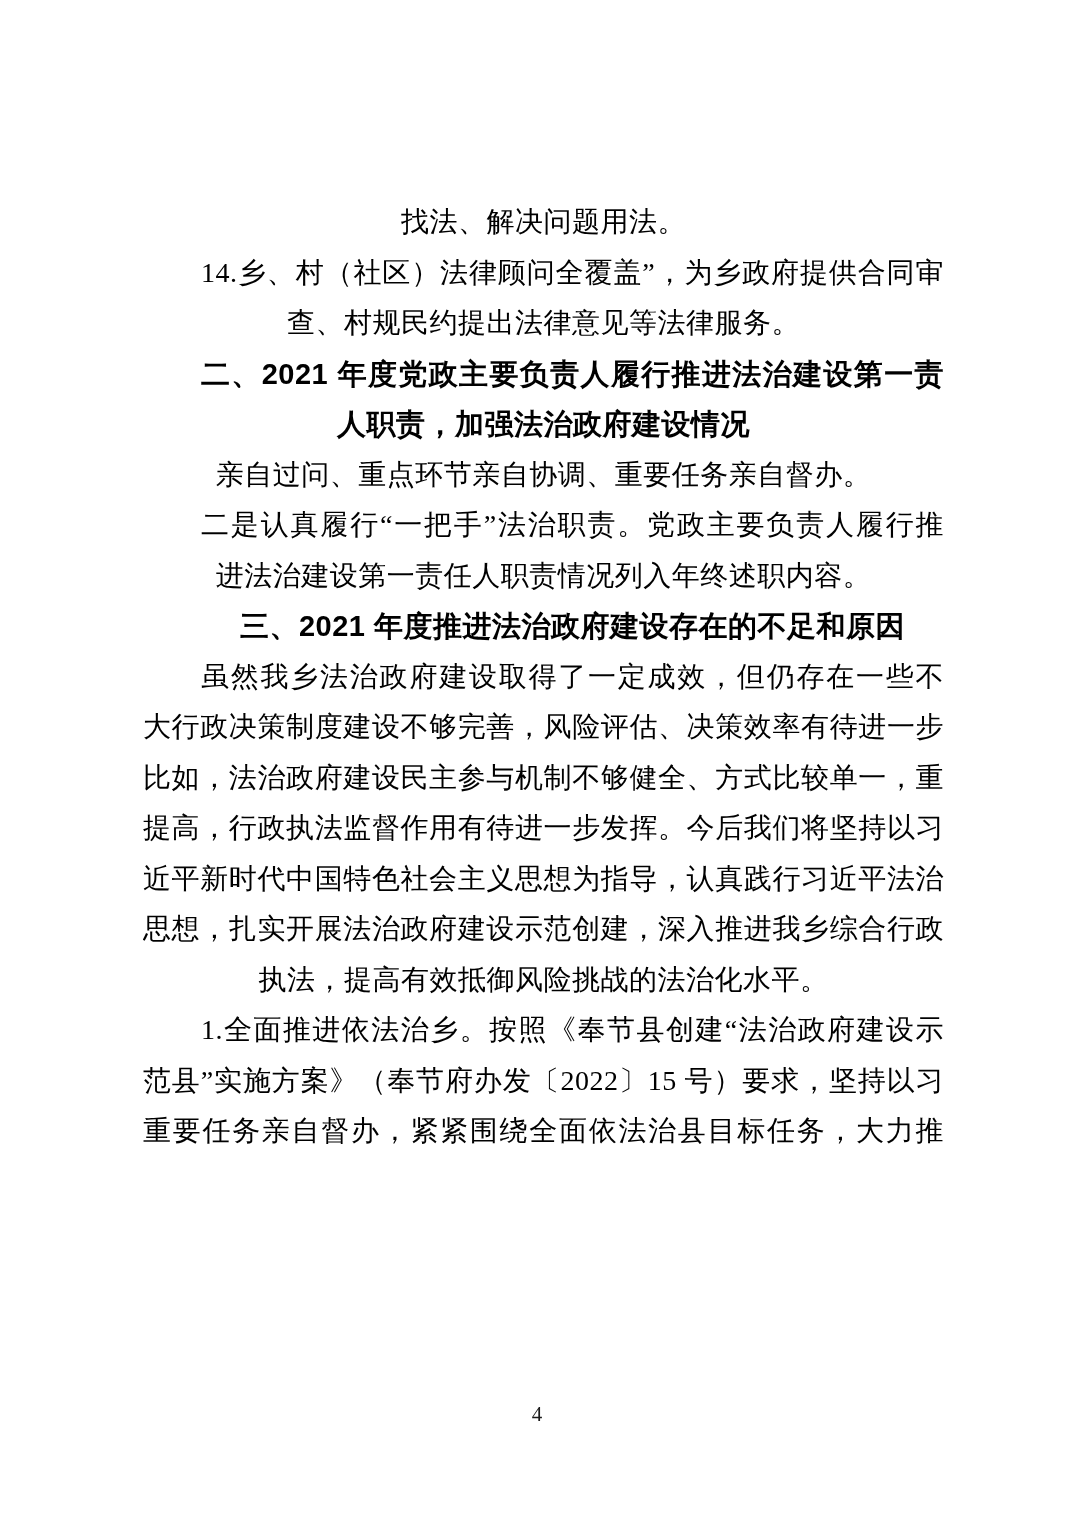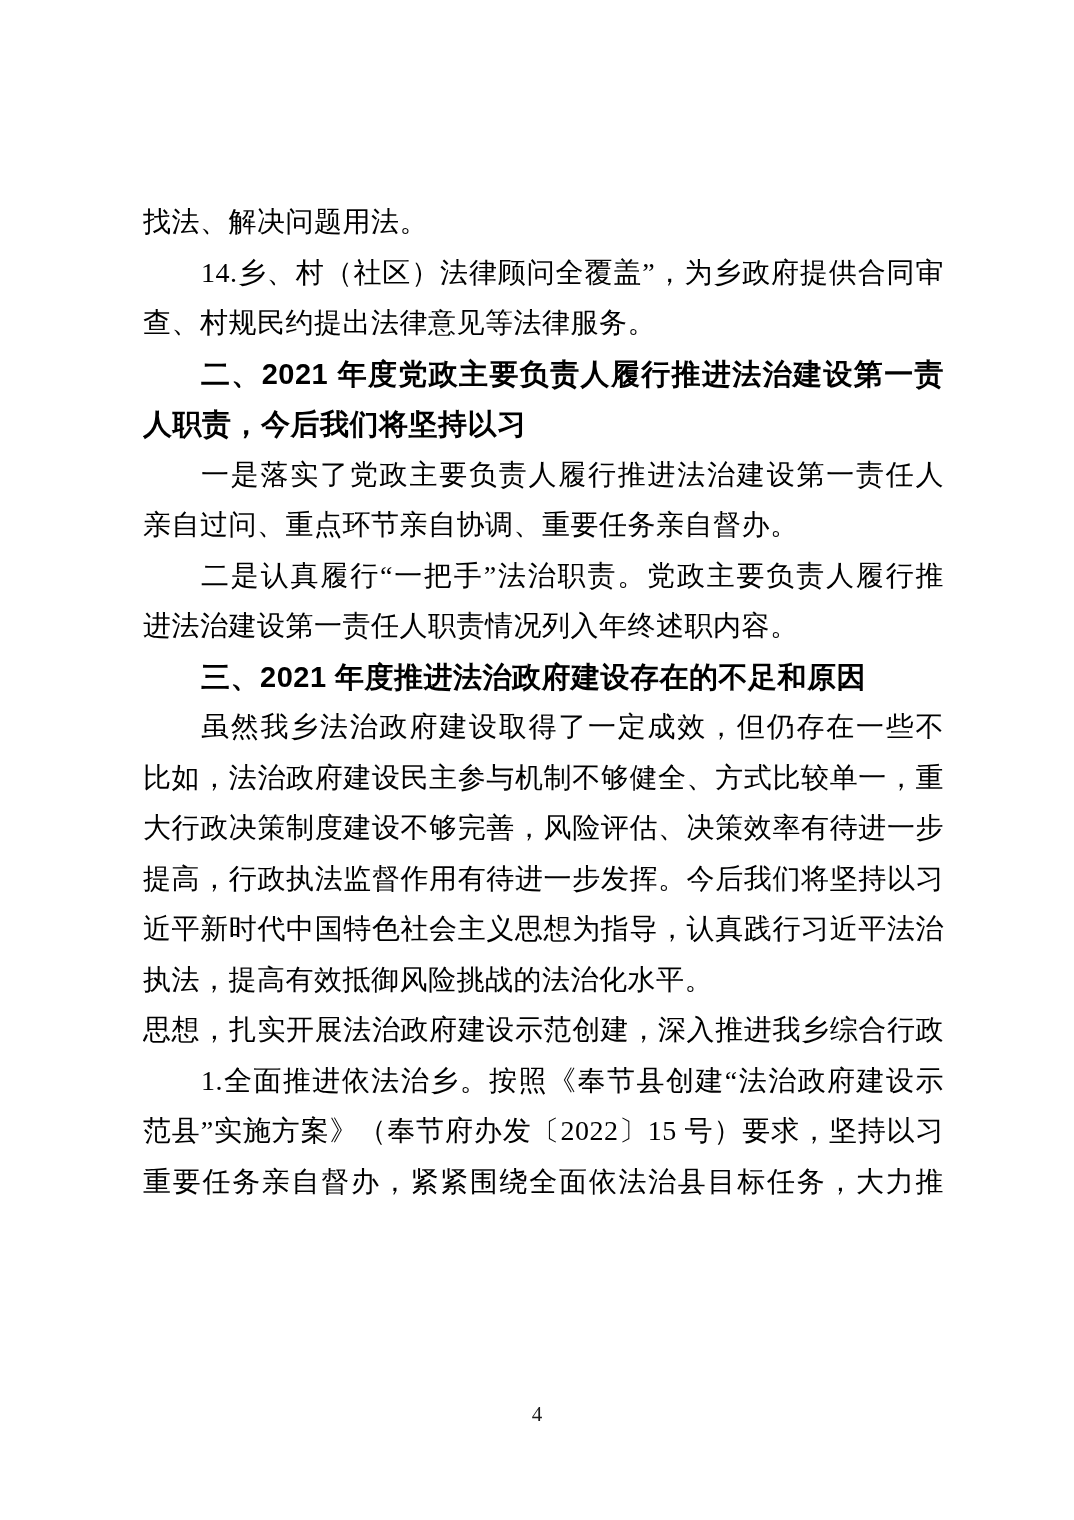--- a/index.html
+++ b/index.html
@@ -24,21 +24,21 @@
   }
   .block {
     margin: 0;
     padding: 0;
   }
   .line {
     font-size: 28px;
     line-height: 50.5px;
     height: 50.5px;
     letter-spacing: 0.5px;
-    text-align: left;
+    text-align: center;
     overflow: hidden;
   }
   
   .line.fill {
     text-align: justify;
     text-align-last: justify;
   }
   
   .line.indent {
     text-indent: 58px;
@@ -69,41 +69,40 @@
   <main class="content" id="doc-content">
       <div class="block paragraph">
         <div class="line">找法、解决问题用法。</div>
       </div>
       <div class="block paragraph">
         <div class="line fill indent">14.乡、村（社区）法律顾问全覆盖”，为乡政府提供合同审</div>
         <div class="line">查、村规民约提出法律意见等法律服务。</div>
       </div>
       <div class="block heading">
         <div class="line fill indent">二、2021 年度党政主要负责人履行推进法治建设第一责任</div>
-        <div class="line">人职责，今后我们将坚持以习</div>
+        <div class="line">人职责，加强法治政府建设情况</div>
       </div>
       <div class="block paragraph">
-        <div class="line fill indent">一是落实了党政主要负责人履行推进法治建设第一责任人</div>
         <div class="line">亲自过问、重点环节亲自协调、重要任务亲自督办。</div>
       </div>
       <div class="block paragraph">
         <div class="line fill indent">二是认真履行“一把手”法治职责。党政主要负责人履行推</div>
         <div class="line">进法治建设第一责任人职责情况列入年终述职内容。</div>
       </div>
       <div class="block heading">
         <div class="line indent">三、2021 年度推进法治政府建设存在的不足和原因</div>
       </div>
       <div class="block paragraph">
         <div class="line fill indent">虽然我乡法治政府建设取得了一定成效，但仍存在一些不足，</div>
+        <div class="line fill">大行政决策制度建设不够完善，风险评估、决策效率有待进一步</div>
         <div class="line fill">比如，法治政府建设民主参与机制不够健全、方式比较单一，重</div>
-        <div class="line fill">大行政决策制度建设不够完善，风险评估、决策效率有待进一步</div>
         <div class="line fill">提高，行政执法监督作用有待进一步发挥。今后我们将坚持以习</div>
         <div class="line fill">近平新时代中国特色社会主义思想为指导，认真践行习近平法治</div>
+        <div class="line fill">思想，扎实开展法治政府建设示范创建，深入推进我乡综合行政</div>
         <div class="line">执法，提高有效抵御风险挑战的法治化水平。</div>
-        <div class="line fill">思想，扎实开展法治政府建设示范创建，深入推进我乡综合行政</div>
       </div>
       <div class="block paragraph">
         <div class="line fill indent">1.全面推进依法治乡。按照《奉节县创建“法治政府建设示</div>
         <div class="line fill">范县”实施方案》（奉节府办发〔2022〕15 号）要求，坚持以习</div>
         <div class="line fill">重要任务亲自督办，紧紧围绕全面依法治县目标任务，大力推</div>
       </div>
     </main>
   <footer class="footer">
     <span class="pagenum">4</span>
   </footer>

